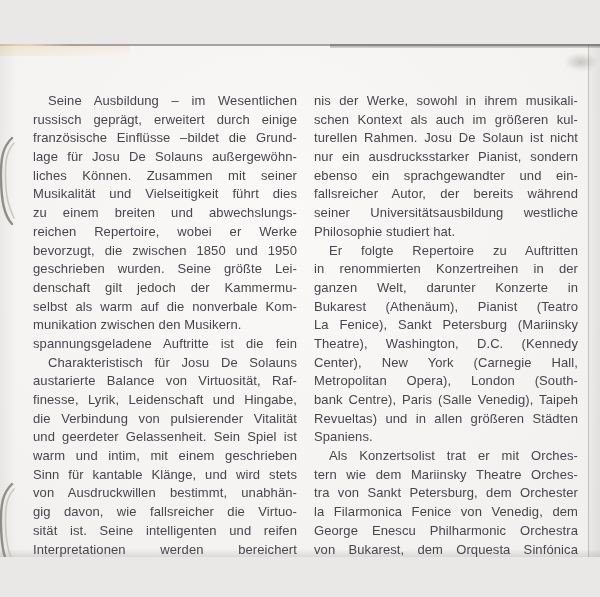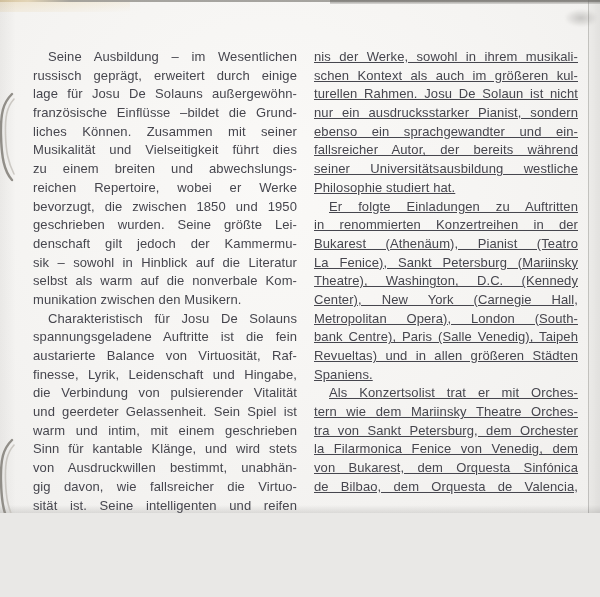--- a/index.html
+++ b/index.html
@@ -7,20 +7,21 @@
     width: 600px; height: 597px;
     background: #e9e8e6;
     font-family: "Liberation Sans", "DejaVu Sans", sans-serif;
     overflow: hidden;
   }
   .page {
     position: relative;
     width: 600px; height: 513px;
     background: radial-gradient(ellipse at 45% 35%, #faf9f7 0%, #f5f4f2 55%, #f0efed 100%);
     overflow: hidden;
+    margin-top: 44px;
   }
   
   .top-line1 {
     position: absolute; top: 0; left: 0; width: 600px; height: 2px;
     background: linear-gradient(to right,
       rgba(216,198,160,0.95) 0px, rgba(216,198,160,0.55) 28px,
       rgba(152,150,145,0.85) 70px, rgba(150,148,143,0.85) 100%);
   }
   .top-line2 {
     position: absolute; top: 0; left: 330px; width: 270px; height: 4px;
@@ -52,21 +53,21 @@
   .staple-top { top: 91px; }
   .staple-bottom { top: 437px; }
   
   .col {
     position: absolute; top: 48px; width: 264px;
     font-size: 13px; line-height: 18.7px;
     color: #46464e;
     letter-spacing: 0.1px;
   }
   .col-left  { left: 33px; }
-  .col-right { left: 314px; text-decoration: underline; }
+  .col-right { left: 314px; }
   .tline {
     height: 18.7px; overflow: hidden;
     text-align: justify;
     text-align-last: justify;
     white-space: normal;
   }
   .tline.last { text-align-last: left; }
   .tline.indent { text-indent: 15px; }
   .page-number {
     position: absolute; top: 568px; left: 0; width: 600px;
@@ -91,66 +92,67 @@
     <path d="M15 8 C8 16 6 25 6.5 43 C7 61 9 71 15 83" stroke="#c4c1bb" stroke-width="1.6" fill="none" stroke-linecap="round" opacity="0.85"></path>
   </svg>
   <svg class="staple staple-bottom" width="17" height="92" viewBox="0 0 17 92" aria-hidden="true">
     <path d="M13 3 C4 12 1.5 22 2 44 C2.5 66 5 80 13 89" stroke="#918e88" stroke-width="2.4" fill="none" stroke-linecap="round"></path>
     <path d="M15 8 C8 16 6 25 6.5 43 C7 61 9 71 15 83" stroke="#c4c1bb" stroke-width="1.6" fill="none" stroke-linecap="round" opacity="0.85"></path>
   </svg>
 
   <div class="col col-left">
       <div class="tline indent">Seine Ausbildung – im Wesentlichen</div>
       <div class="tline">russisch geprägt, erweitert durch einige</div>
+      <div class="tline">französische Einflüsse –bildet die Grund-</div>
       <div class="tline">lage für Josu De Solauns außergewöhn-</div>
-      <div class="tline">französische Einflüsse –bildet die Grund-</div>
       <div class="tline">liches Können. Zusammen mit seiner</div>
       <div class="tline">Musikalität und Vielseitigkeit führt dies</div>
       <div class="tline">zu einem breiten und abwechslungs-</div>
       <div class="tline">reichen Repertoire, wobei er Werke</div>
       <div class="tline">bevorzugt, die zwischen 1850 und 1950</div>
       <div class="tline">geschrieben wurden. Seine größte Lei-</div>
       <div class="tline">denschaft gilt jedoch der Kammermu-</div>
-      <div class="tline">sik – sowohl in Hinblick auf die Literatur</div>
       <div class="tline">selbst als warm auf die nonverbale Kom-</div>
       <div class="tline last">munikation zwischen den Musikern.</div>
+      <div class="tline">spannungsgeladene Auftritte ist die fein</div>
       <div class="tline indent">Charakteristisch für Josu De Solauns</div>
-      <div class="tline">spannungsgeladene Auftritte ist die fein</div>
       <div class="tline">austarierte Balance von Virtuosität, Raf-</div>
       <div class="tline">finesse, Lyrik, Leidenschaft und Hingabe,</div>
       <div class="tline">die Verbindung von pulsierender Vitalität</div>
       <div class="tline">und geerdeter Gelassenheit. Sein Spiel ist</div>
       <div class="tline">warm und intim, mit einem geschrieben</div>
       <div class="tline">Sinn für kantable Klänge, und wird stets</div>
       <div class="tline">von Ausdruckwillen bestimmt, unabhän-</div>
       <div class="tline">gig davon, wie fallsreicher die Virtuo-</div>
       <div class="tline">sität ist. Seine intelligenten und reifen</div>
       <div class="tline">Interpretationen werden bereichert</div>
     </div>
   <div class="col col-right">
       <div class="tline">nis der Werke, sowohl in ihrem musikali-</div>
       <div class="tline">schen Kontext als auch im größeren kul-</div>
       <div class="tline">turellen Rahmen. Josu De Solaun ist nicht</div>
       <div class="tline">nur ein ausdrucksstarker Pianist, sondern</div>
       <div class="tline">ebenso ein sprachgewandter und ein-</div>
       <div class="tline">fallsreicher Autor, der bereits während</div>
       <div class="tline">seiner Universitätsausbildung westliche</div>
       <div class="tline last">Philosophie studiert hat.</div>
-      <div class="tline indent">Er folgte Einladungen zu Auftritten</div>
+      <div class="tline indent">Er folgte Repertoire zu Auftritten</div>
       <div class="tline">in renommierten Konzertreihen in der</div>
+      <div class="tline">ganzen Welt, darunter Konzerte in</div>
       <div class="tline">Bukarest (Athenäum), Pianist (Teatro</div>
       <div class="tline">La Fenice), Sankt Petersburg (Mariinsky</div>
       <div class="tline">Theatre), Washington, D.C. (Kennedy</div>
       <div class="tline">Center), New York (Carnegie Hall,</div>
       <div class="tline">Metropolitan Opera), London (South-</div>
       <div class="tline">bank Centre), Paris (Salle Venedig), Taipeh</div>
       <div class="tline">Revueltas) und in allen größeren Städten</div>
       <div class="tline last">Spaniens.</div>
       <div class="tline indent">Als Konzertsolist trat er mit Orches-</div>
       <div class="tline">tern wie dem Mariinsky Theatre Orches-</div>
       <div class="tline">tra von Sankt Petersburg, dem Orchester</div>
       <div class="tline">la Filarmonica Fenice von Venedig, dem</div>
+      <div class="tline">George Enescu Philharmonic Orchestra</div>
       <div class="tline">von Bukarest, dem Orquesta Sinfónica</div>
       <div class="tline">de Bilbao, dem Orquesta de Valencia,</div>
     </div>
 
   <div class="page-number">17</div>
 </div>
 
 </body></html>

